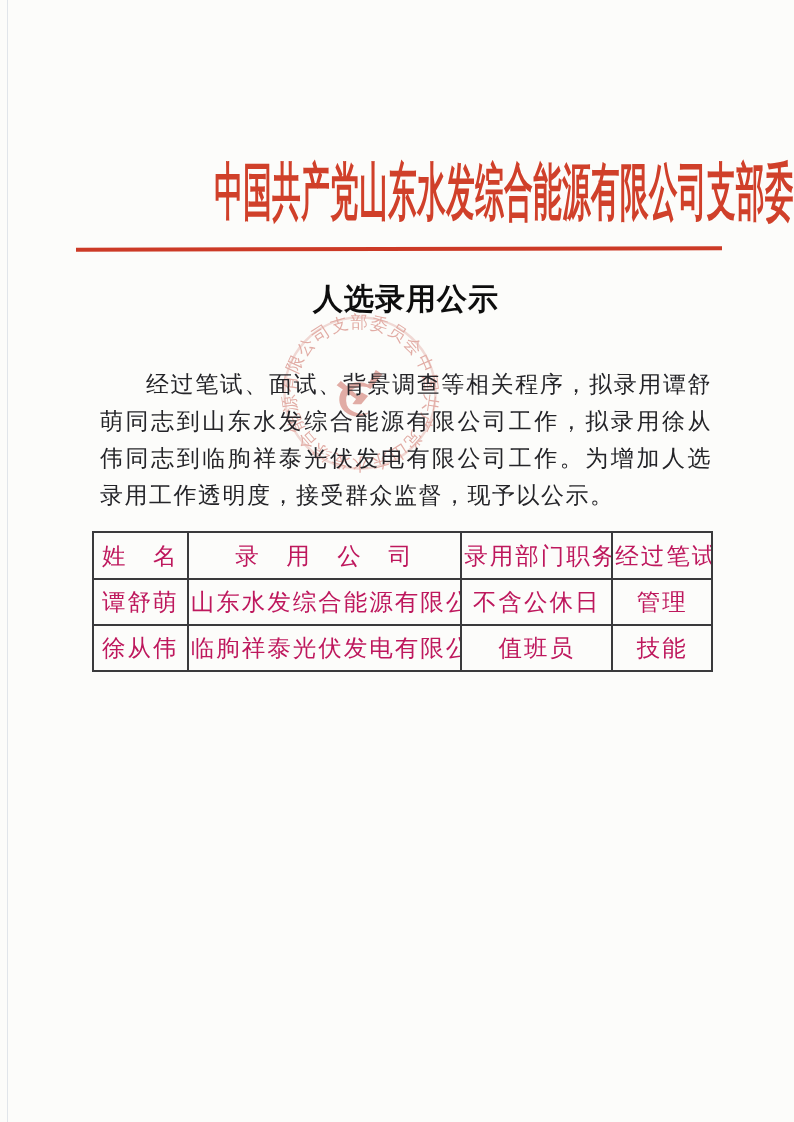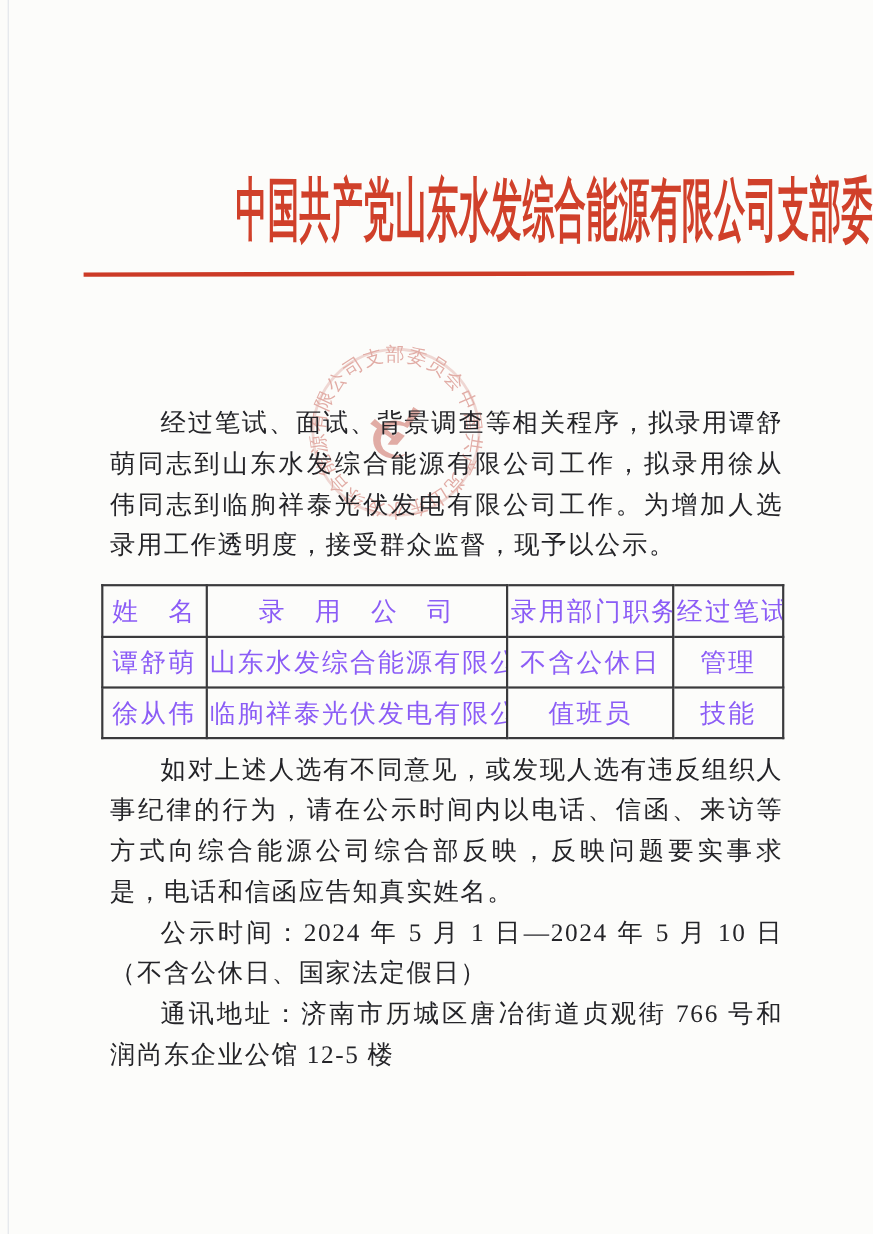--- a/index.html
+++ b/index.html
@@ -55,21 +55,21 @@
     color:#242428;
     letter-spacing:1.5px;
   }
   .bodytext p{margin:0;text-indent:2em;}
   .intro-block{position:absolute;top:366px;left:100px;width:612px;}
   .lower-block{position:absolute;top:681px;left:100px;width:612px;}
   
   .rec-table{
     position:absolute;top:531px;left:92px;width:621px;
     border-collapse:collapse;
-    font-size:23.5px;color:#8b5cf6;
+    font-size:23.5px;color:#be185d;
     table-layout:fixed;
   }
   .rec-table th,.rec-table td{
     border:2px solid #3a3a3c;
     text-align:center;vertical-align:middle;
     font-weight:normal;
     letter-spacing:2px;
     padding:0 2px;
     overflow:hidden;white-space:nowrap;
   }
@@ -84,20 +84,21 @@
 <body>
 
 <div class="page">
 
   <div class="scan-edge"></div>
 
   <div class="letterhead">中国共产党山东水发综合能源有限公司支部委员会</div>
 
   <div class="red-rule"></div>
 
+  <h1 class="doc-title">人选录用公示</h1>
 
   <svg class="seal" viewBox="0 0 200 200" aria-hidden="true">
     <g class="rot" opacity="0.48" fill="#c5564a">
       <circle cx="100" cy="100" r="74" fill="none" stroke="#c5564a" stroke-width="2.5" opacity="0.45"></circle>
       <path id="sealTextPath" d="M 44.6,132 A 64,64 0 1,1 155.4,132 A 64,64 0 0,1 44.6,132" fill="none"></path>
       <text font-size="17" letter-spacing="1.2" fill="#c5564a">
         <textPath href="#sealTextPath">中国共产党山东水发综合能源有限公司支部委员会</textPath>
       </text>
       <text x="100" y="122" text-anchor="middle" font-size="62" fill="#c5564a">☭</text>
     </g>
@@ -131,19 +132,14 @@
       </tr>
       <tr>
         <td>徐从伟</td>
         <td>临朐祥泰光伏发电有限公司</td>
         <td>值班员</td>
         <td>技能</td>
       </tr>
     </tbody>
   </table>
 
-  <div class="bodytext lower-block">
-    <p>如对上述人选有不同意见，或发现人选有违反组织人事纪律的行为，请在公示时间内以电话、信函、来访等方式向综合能源公司综合部反映，反映问题要实事求是，电话和信函应告知真实姓名。</p>
-    <p>公示时间：2024 年 5 月 1 日—2024 年 5 月 10 日（不含公休日、国家法定假日）</p>
-    <p>通讯地址：济南市历城区唐冶街道贞观街 766 号和润尚东企业公馆 12-5 楼</p>
-  </div>
 
 </div>
 
 </body></html>

